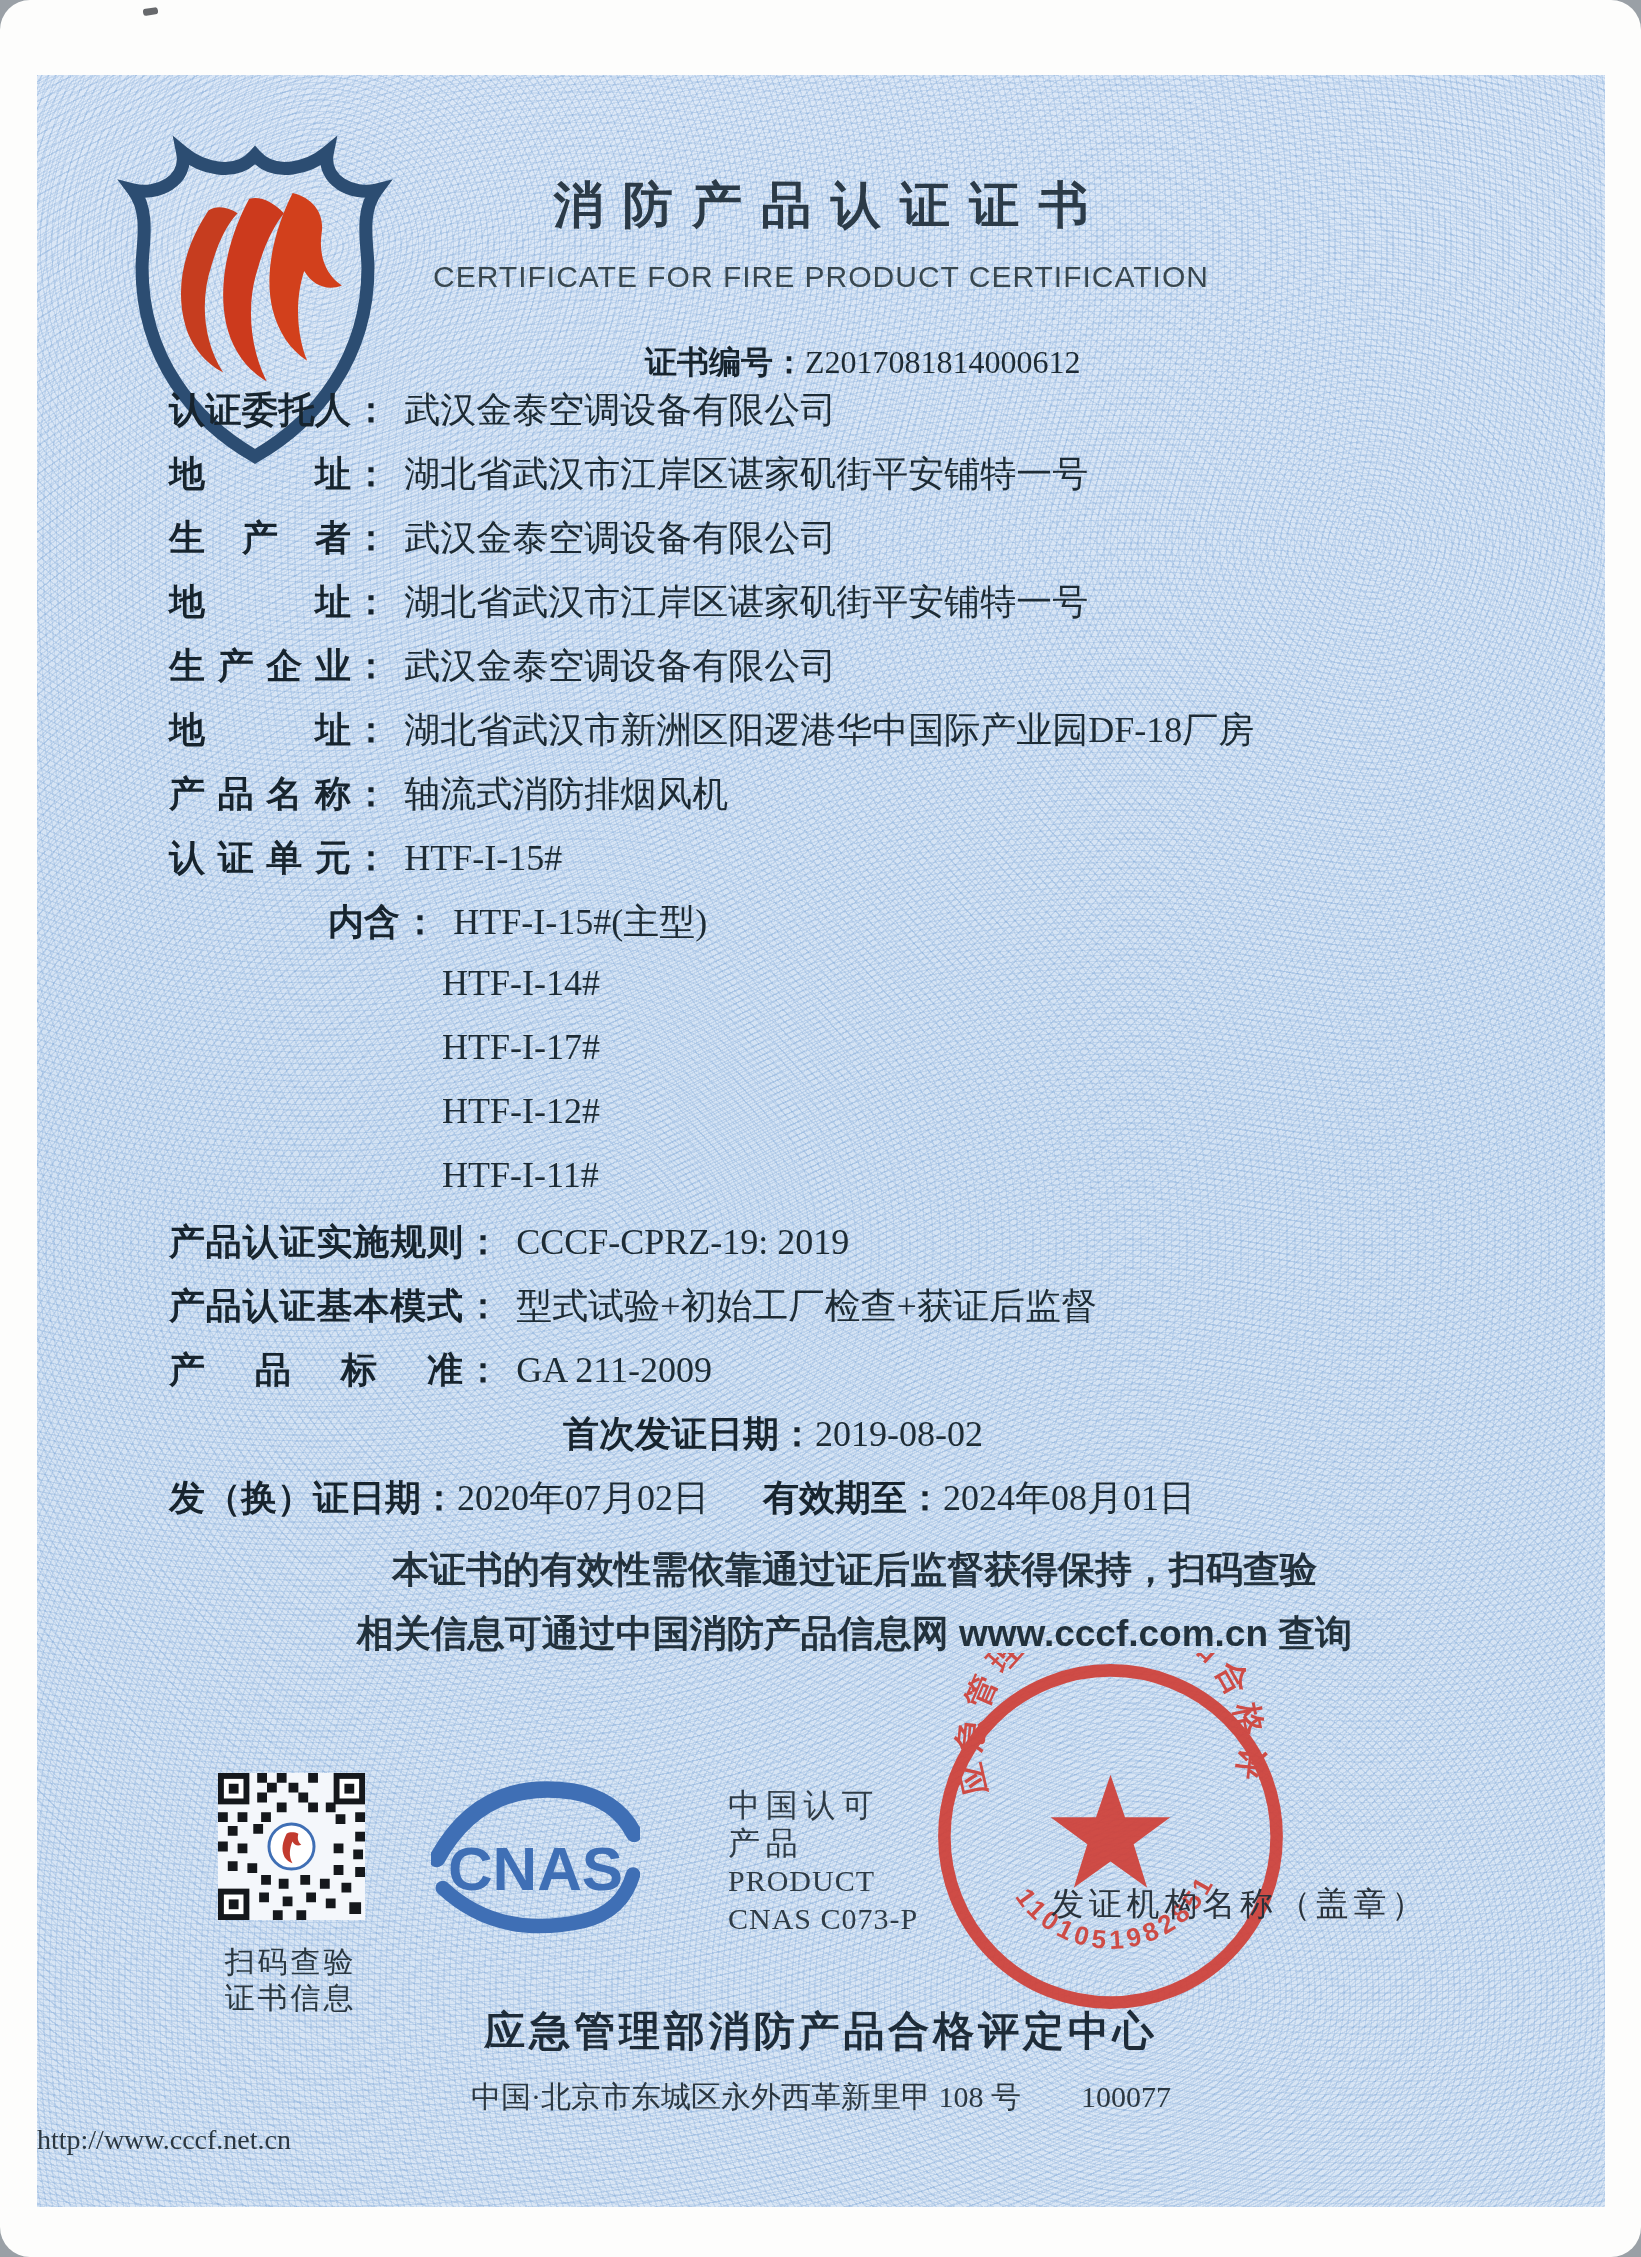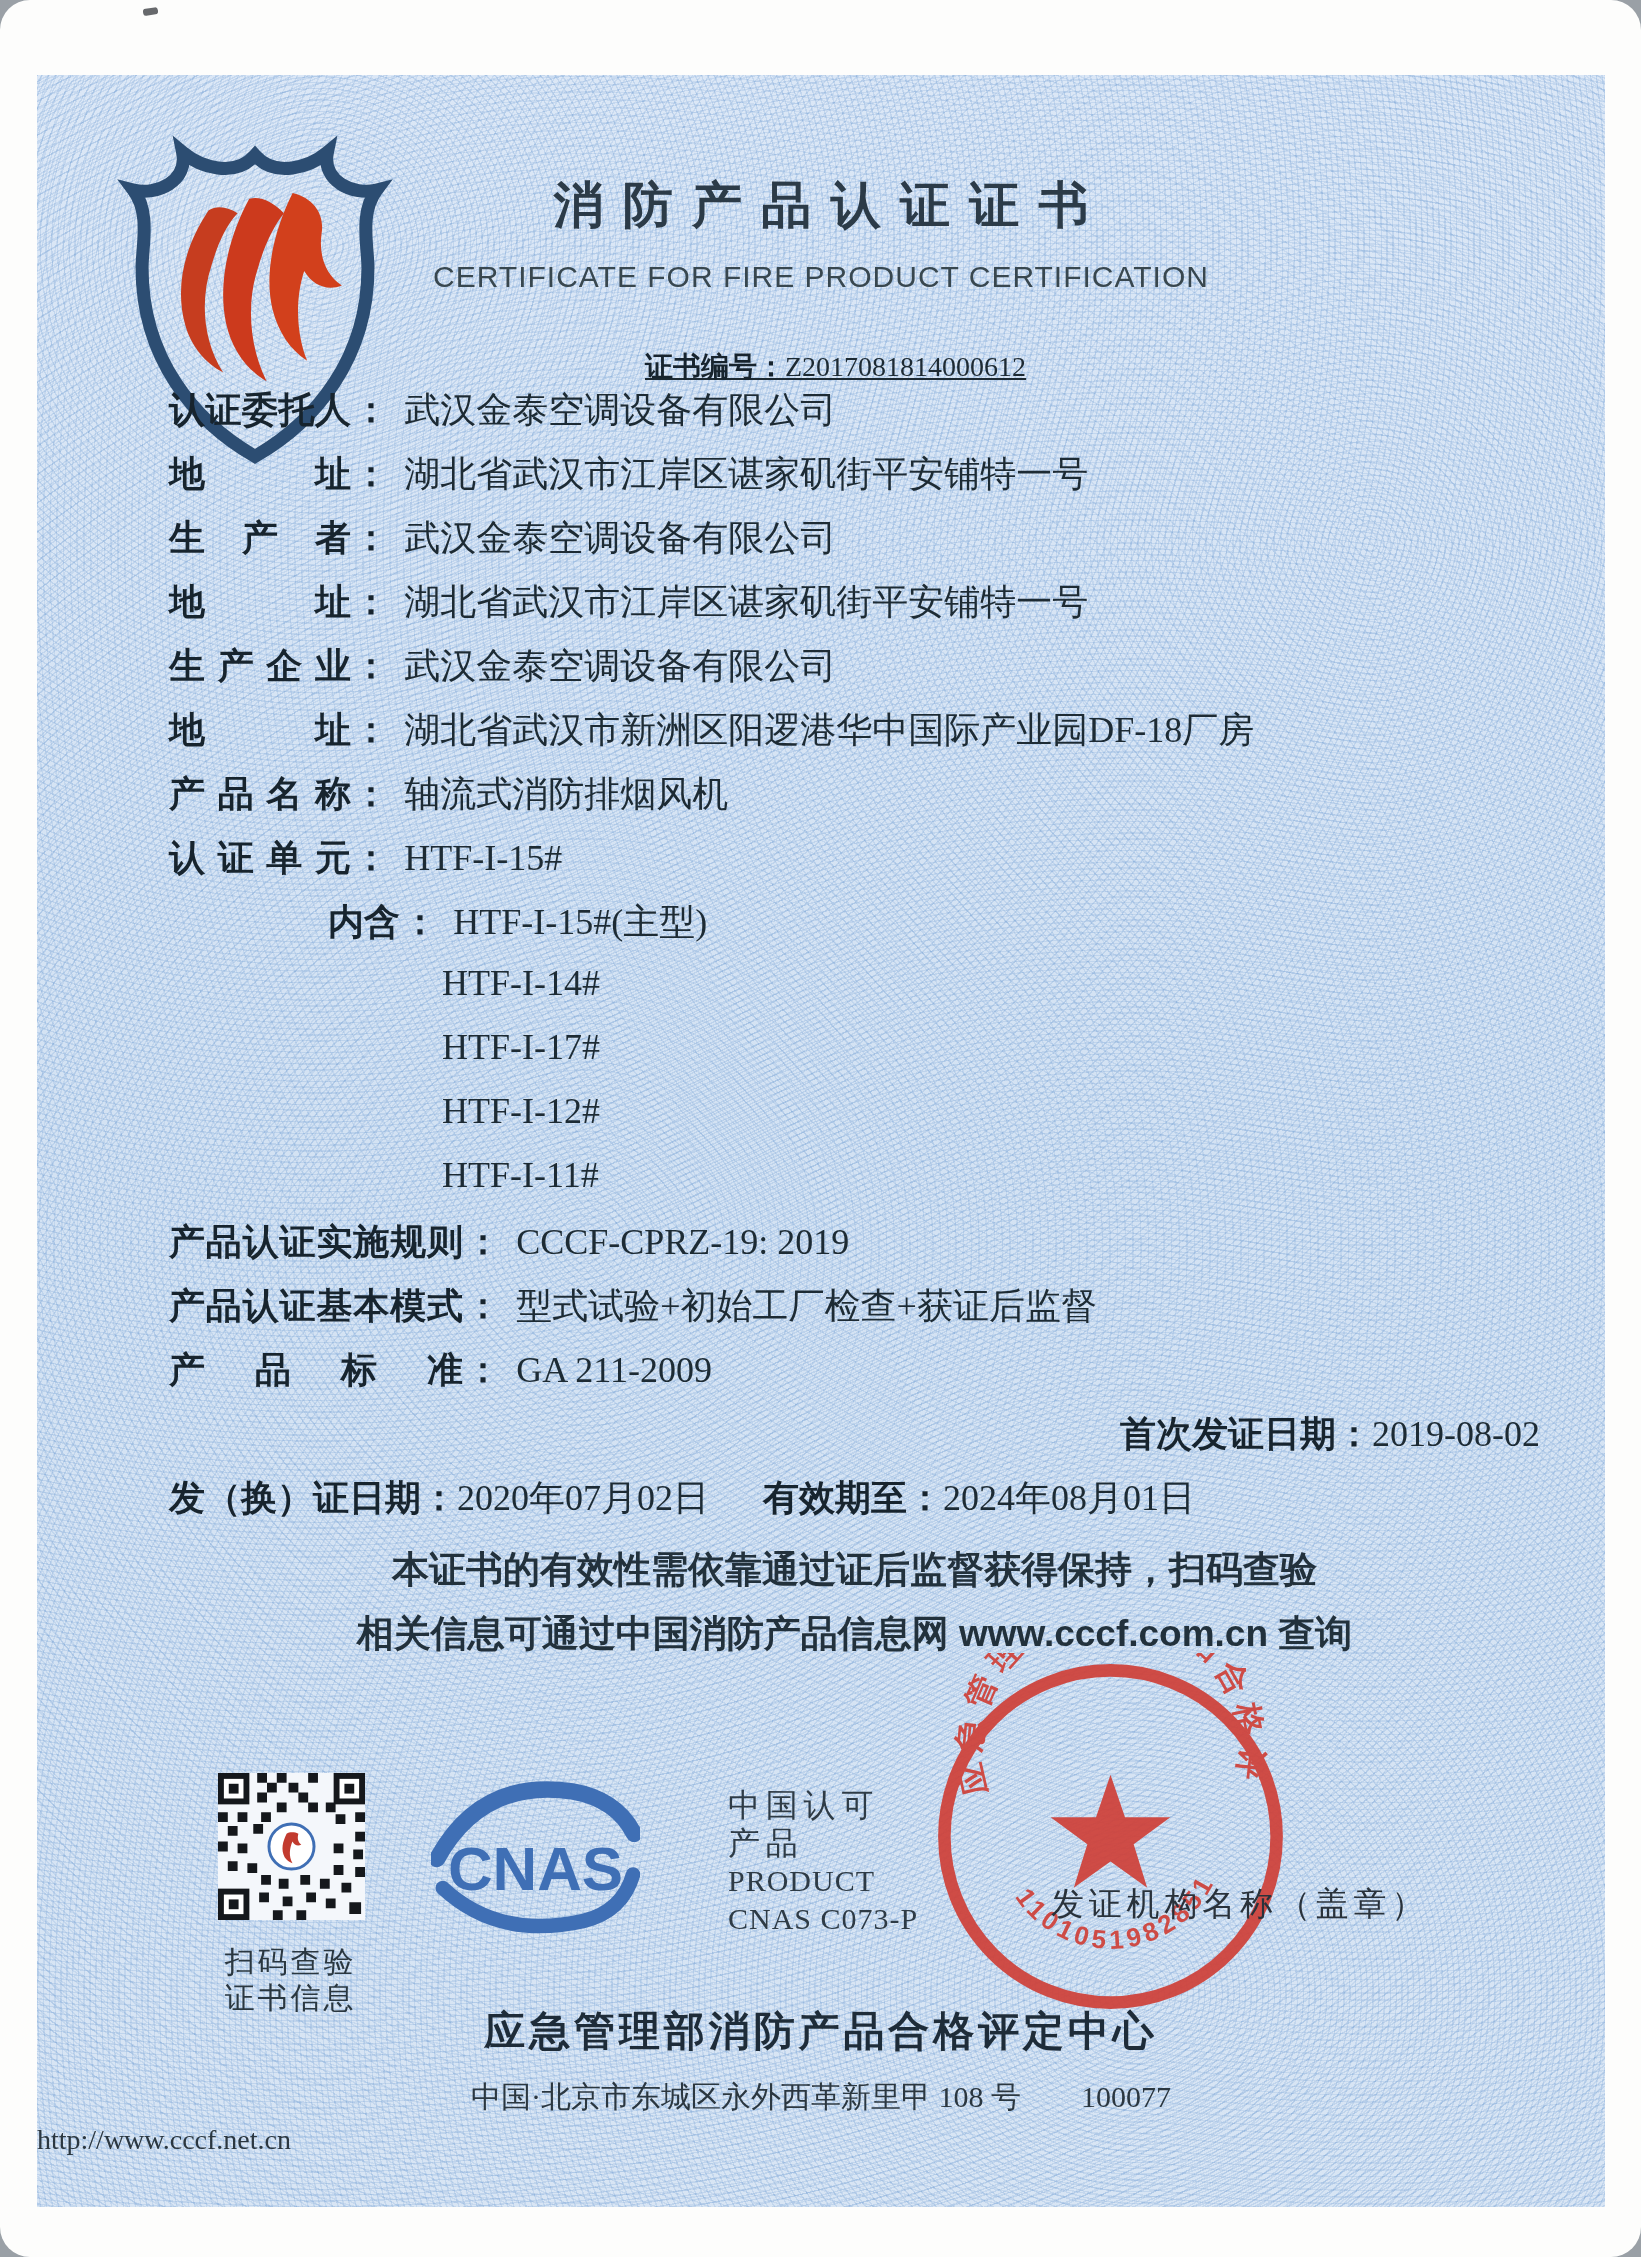--- a/index.html
+++ b/index.html
@@ -18,36 +18,36 @@
       linear-gradient(180deg,#dbe7f6 0%, #d3e2f3 50%, #d8e5f4 100%);
   }
 
   .logo { position:absolute; left:73px; top:60px; width:290px; height:333px; }
 
   .title-cn { position:absolute; left:0; right:0; top:97px; text-align:center;
     font-family:"Liberation Sans","DejaVu Sans",sans-serif; font-weight:600; font-size:50px;
     letter-spacing:19.3px; color:#2c3b48; text-indent:19.3px; }
   .title-en { position:absolute; left:0; right:0; top:185px; text-align:center;
     font-family:"Liberation Sans","DejaVu Sans",sans-serif; font-size:30px; color:#38474f; letter-spacing:1px; }
-  .certno { position:absolute; left:608px; top:273px; font-size:28px; color:#1d2a33;text-decoration:underline; }
+  .certno { position:absolute; left:608px; top:266px; font-size:32px; color:#1d2a33; }
   .certno .lab { font-family:"Liberation Sans","DejaVu Sans",sans-serif; font-weight:bold; color:#17242e; }
 
   .body { position:absolute; left:132px; top:311px; width:1371px; }
   .row { display:flex; align-items:baseline; height:64px; font-size:36px; }
   .lbl { font-family:"Liberation Sans","DejaVu Sans",sans-serif; font-weight:bold; color:#17242e; flex:0 0 auto; }
   .w5 { width:182px; text-align:justify; text-align-last:justify; }
   .w8 { width:294px; text-align:justify; text-align-last:justify; }
   .colon { font-family:"Liberation Sans","DejaVu Sans",sans-serif; font-weight:bold; color:#17242e; margin:0 15.4px 0 1.9px; }
   .val { color:#1d2b34; }
   .ind-inc { margin-left:159px; }
   .ind-itm { padding-left:273px; }
   .statement { width:1299px; font-size:37px; line-height:64px; color:#17242e; }
   .statement .cnB { font-family:"Liberation Sans","DejaVu Sans",sans-serif; font-weight:bold; }
   .statement .lat { color:#1d2b34; }
-  .d-first { margin-left:394px;justify-content:flex-end; }
+  .d-first { margin-left:394px; }
   .gap56 { display:inline-block; width:54px; }
   .notice { text-align:center; font-family:"Liberation Sans","DejaVu Sans",sans-serif; font-weight:600;
             font-size:37px; color:#22313c; height:64px; line-height:64px; }
 
   
   .qr { position:absolute; left:181px; top:1697px; width:147px; height:149px; }
   .qr-cap { position:absolute; left:140px; top:1869px; width:227px; text-align:center;
             font-size:30px; line-height:36px; color:#2a3740; letter-spacing:2.9px; }
   .cnas { position:absolute; left:394px; top:1697px; width:209px; height:172px; }
   .accred { position:absolute; left:691px; top:1711px; color:#2e3b46; }

